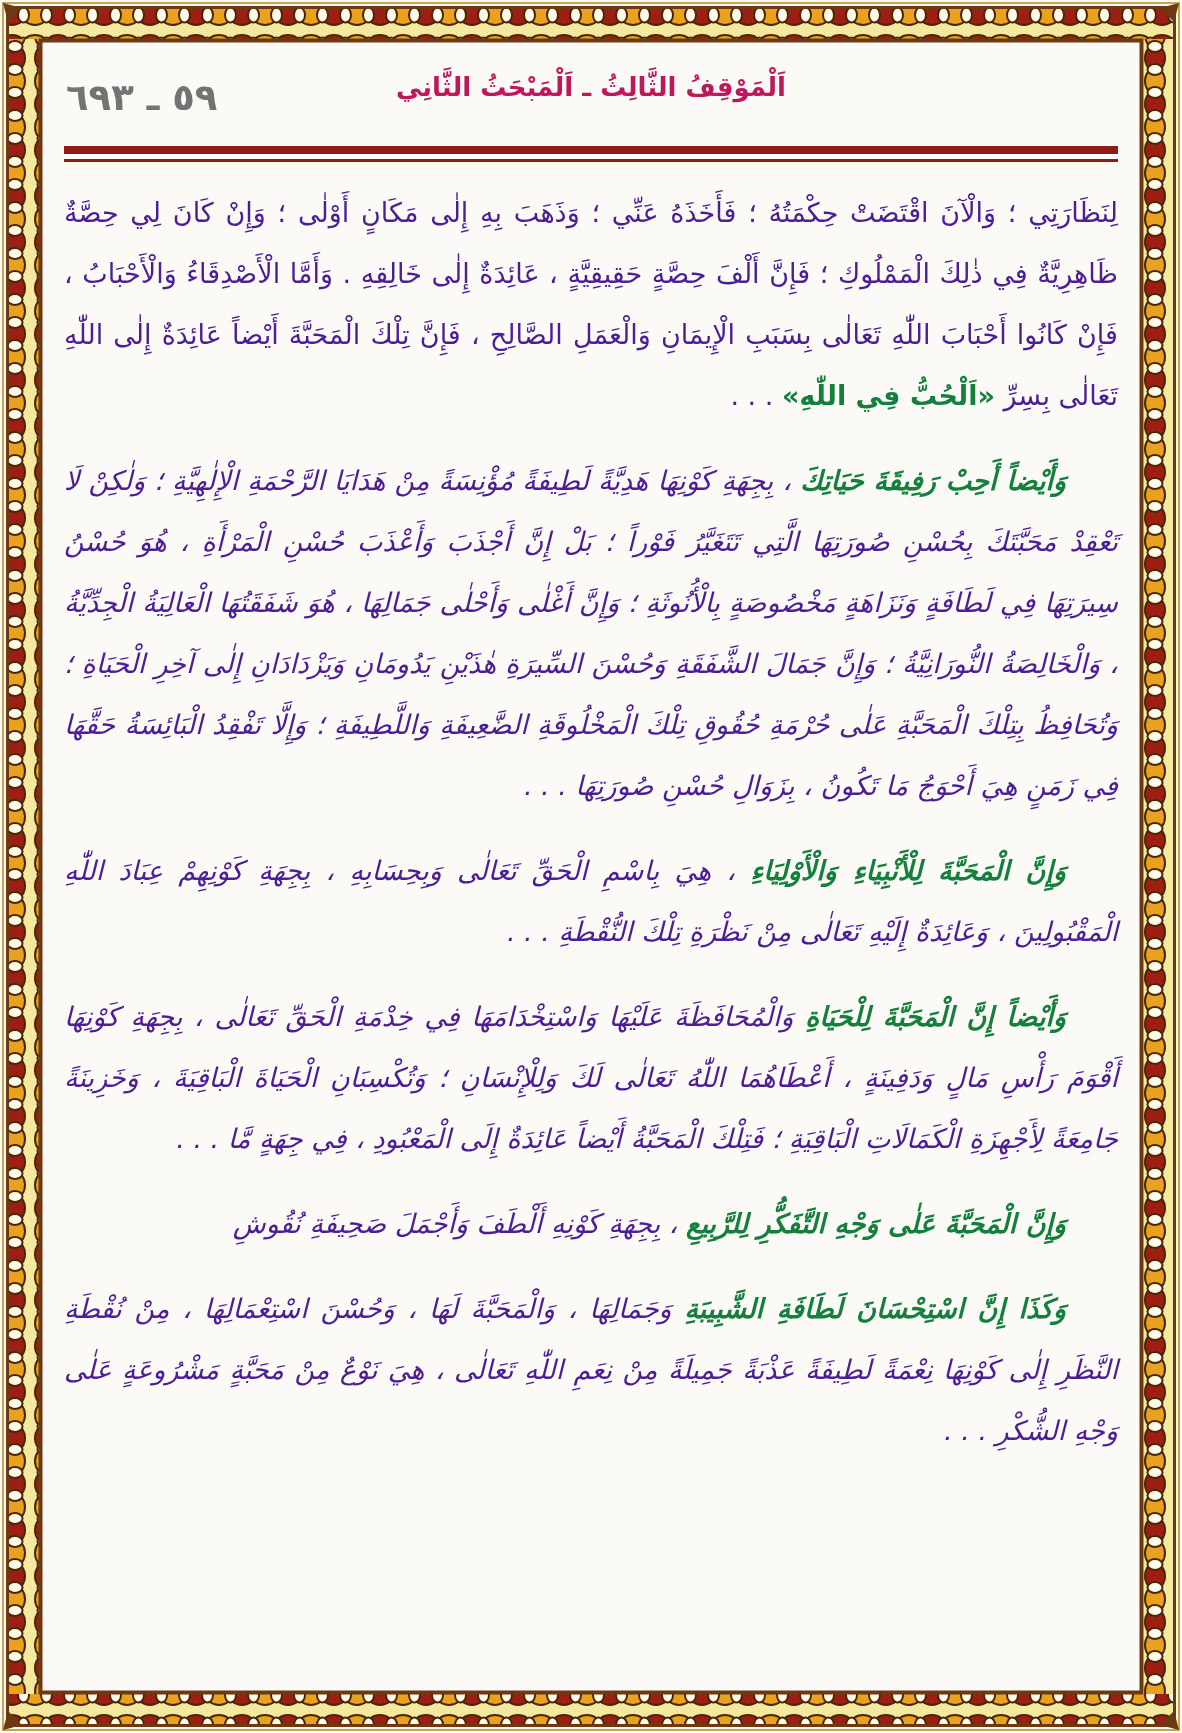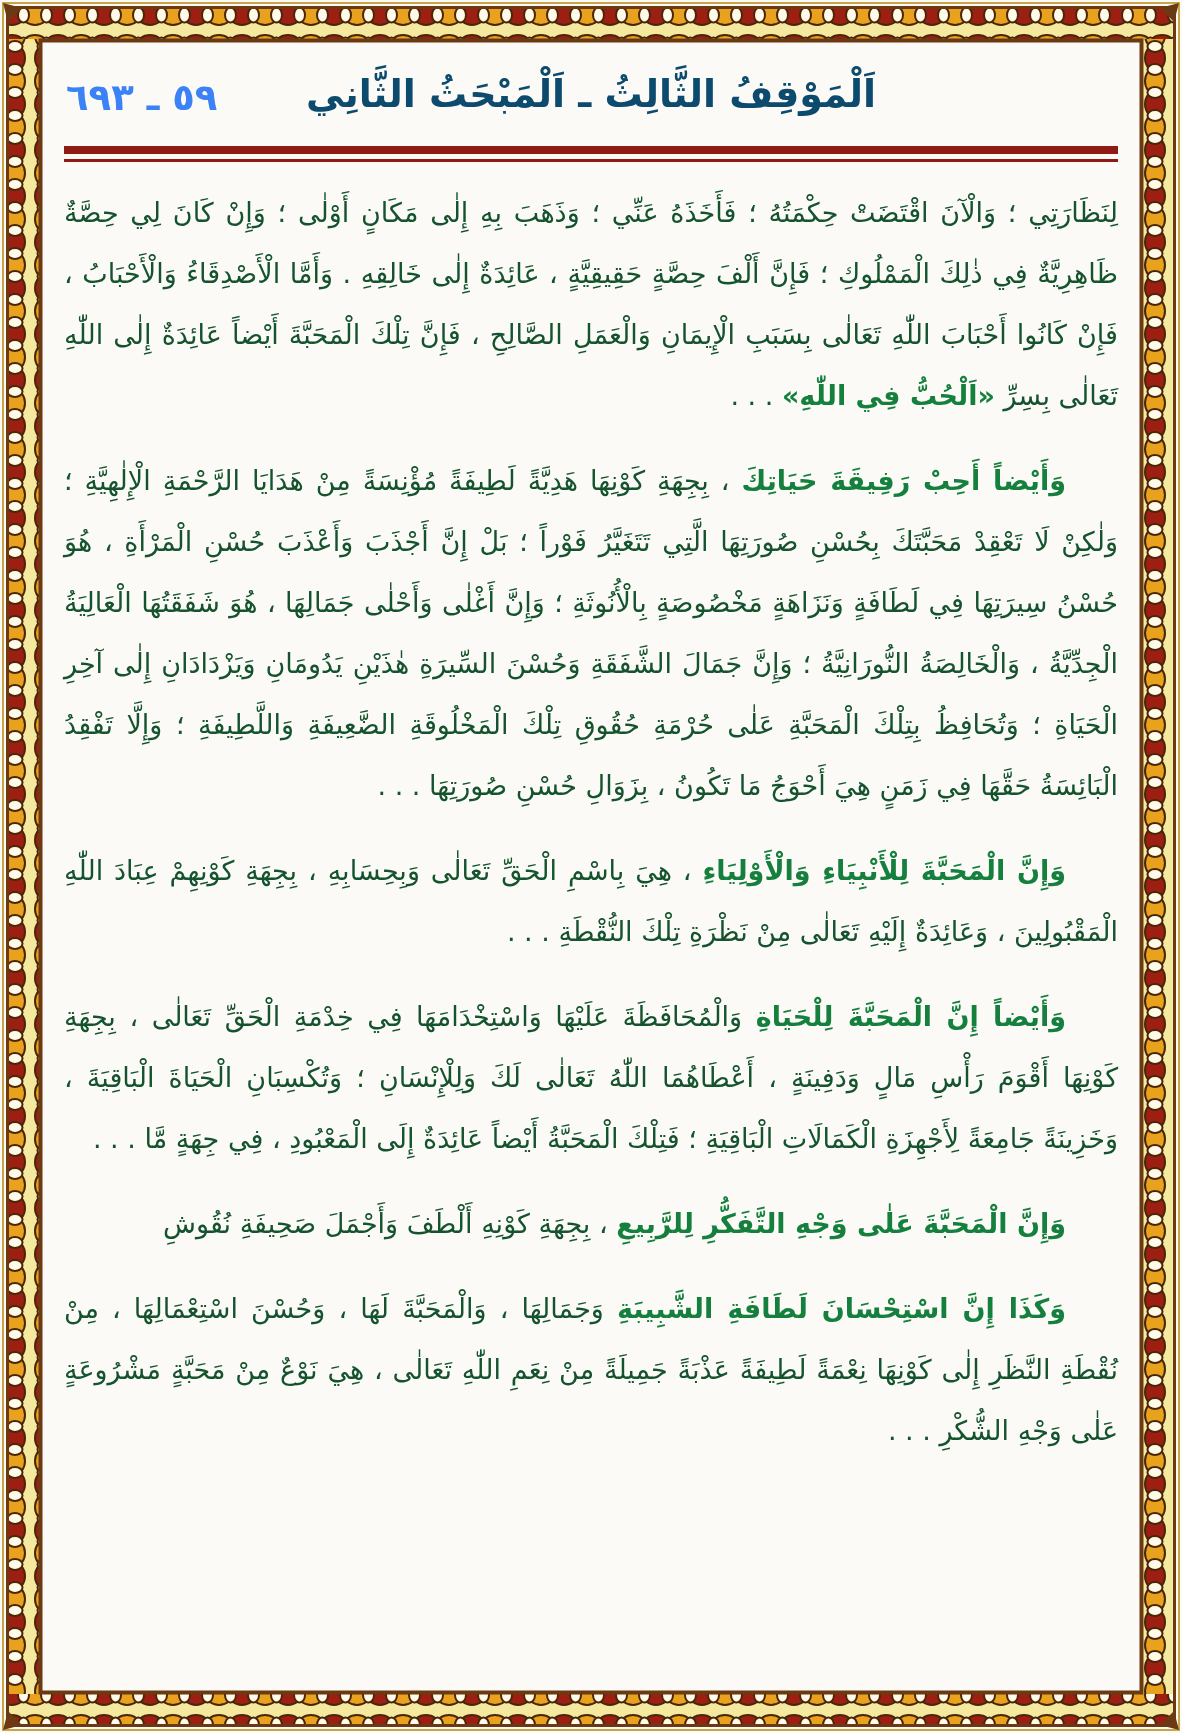--- a/index.html
+++ b/index.html
@@ -9,41 +9,41 @@
     font-family:"DejaVu Sans",sans-serif;
   }
   .frame{position:absolute;inset:0;pointer-events:none;}
   .content{
     position:absolute;top:62px;right:64px;left:64px;
     direction:rtl;
   }
   .header{position:relative;height:78px;}
   .page-numbers{
     position:absolute;left:2px;top:14px;
-    font-size:37px;font-weight:bold;color:#3b82f6;
+    font-size:37px;font-weight:bold;color:#737373;
     direction:rtl;
   }
   .page-title{
     text-align:center;padding-top:10px;
-    font-size:38px;font-weight:bold;color:#0c4a6e;
+    font-size:26px;font-weight:bold;color:#be185d;
   }
   .double-rule{
     height:5px;margin:6px 0 20px 0;
     border-top:8px solid #8e1b14;
     border-bottom:3px solid #8e1b14;
   }
   .body-text{color:#141414;}
   .body-text p{
     margin:0 0 24px 0;
     font-size:27px;line-height:61px;
     text-align:justify;text-align-last:right;
     direction:rtl;
   }
-  .body-text p.indented{text-indent:52px;}
-  .seg-black{color:#14532d;}
+  .body-text p.indented{text-indent:52px;font-style:italic;}
+  .seg-black{color:#4c1d95;}
   .seg-red{color:#15803d;font-weight:bold;}
 </style>
 </head>
 <body>
 
 <svg class="frame" width="1182" height="1733" viewBox="0 0 1182 1733" xmlns="http://www.w3.org/2000/svg">
   <defs>
     <pattern id="chH" width="46" height="30" patternUnits="userSpaceOnUse">
       <rect width="46" height="30" fill="#f5e9a0"></rect>
       <g stroke="#4a2608" stroke-width="2">

